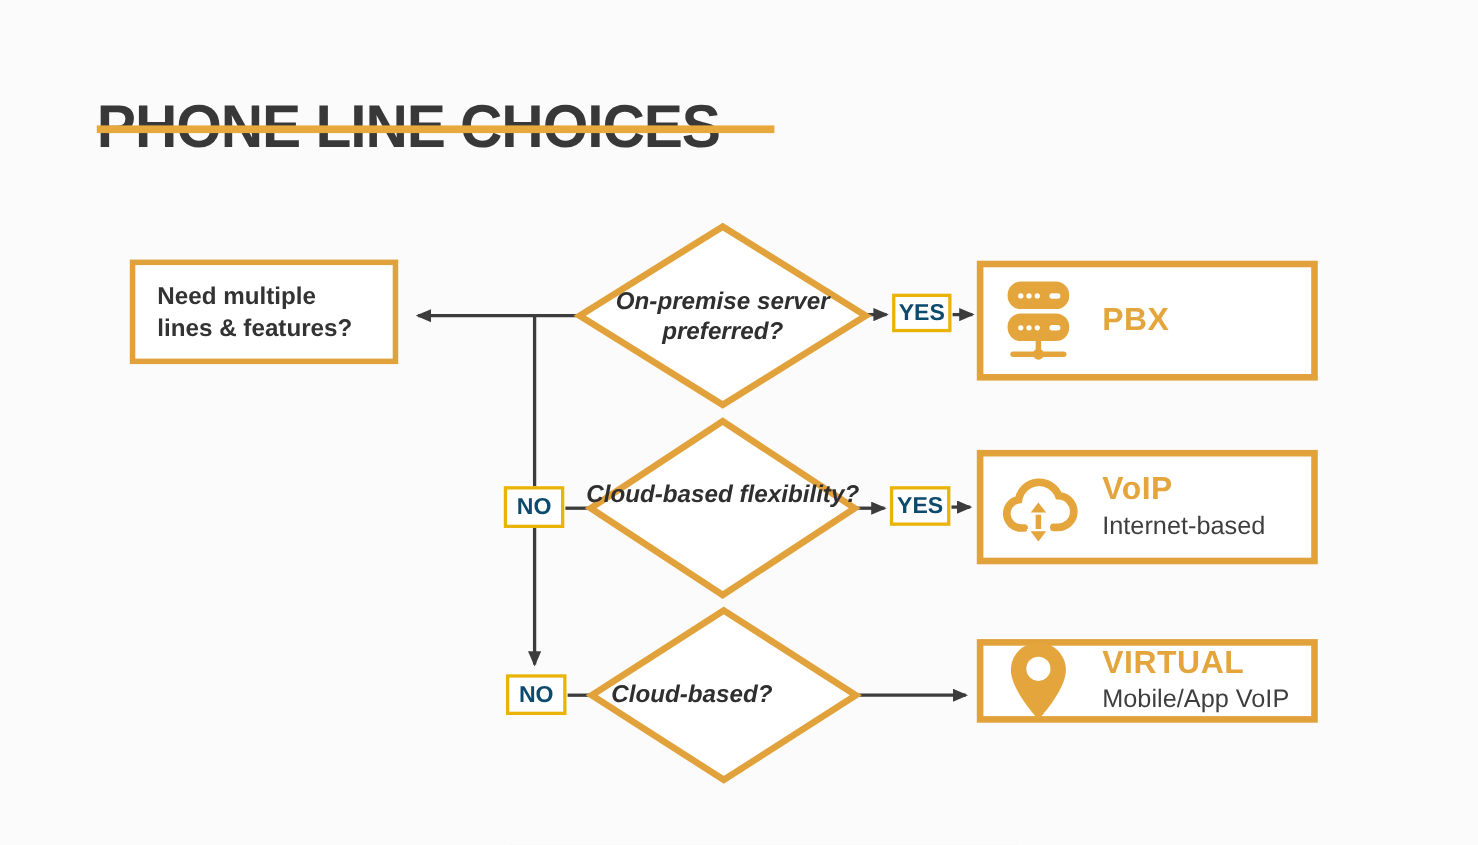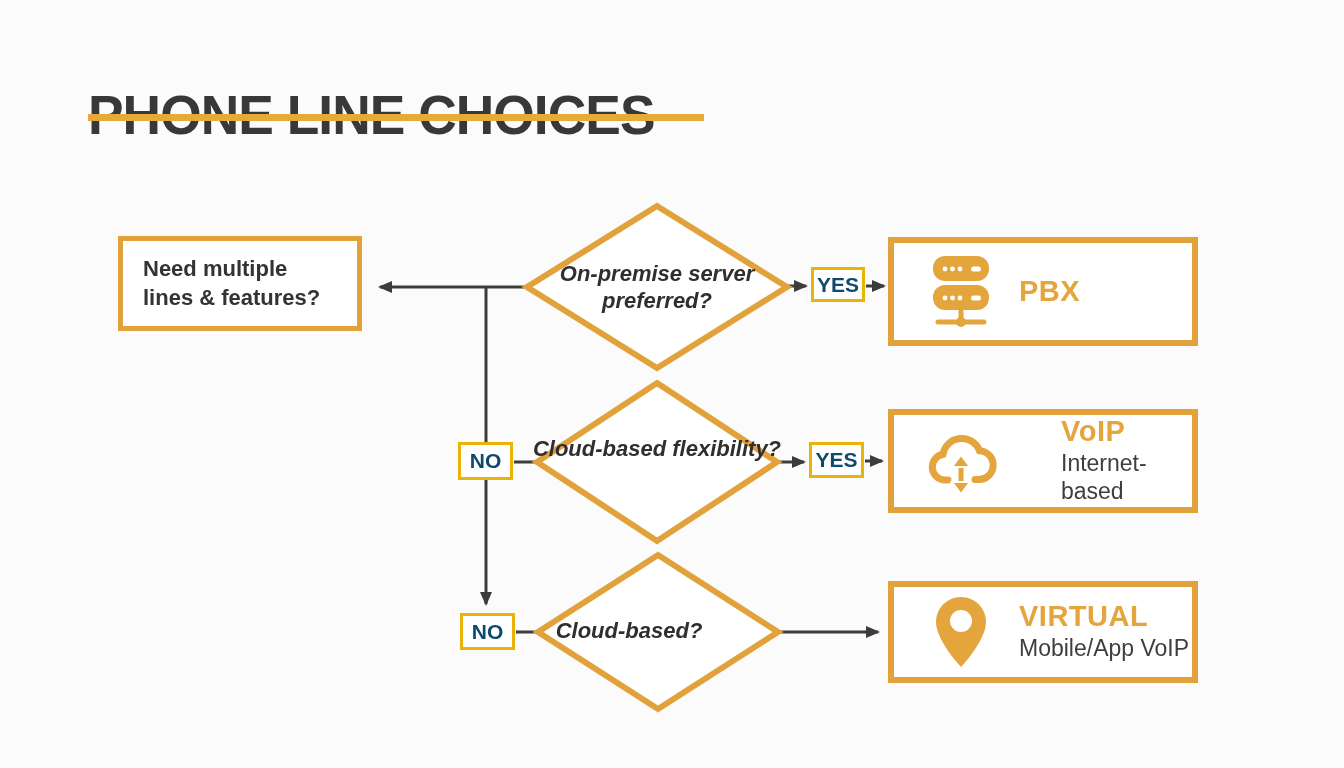--- a/index.html
+++ b/index.html
@@ -102,26 +102,26 @@
   
   .result-box {
     position: absolute;
     left: 888px;
     width: 310px;
     box-sizing: border-box;
     border: 6px solid #e2a23b;
     background: #ffffff;
     display: flex;
     align-items: center;
-    padding-left: 29px;
+    padding-left: 12px;
     z-index: 2;
   }
   .rb-1 { top: 237px; height: 109px; }
-  .rb-2 { top: 409px; height: 104px; gap: 42px; }
-  .rb-3 { top: 581px; height: 102px; }
+  .rb-2 { top: 409px; height: 104px; }
+  .rb-3 { top: 581px; height: 76px; }
   .result-icon {
     width: 76px;
     display: flex;
     align-items: center;
     justify-content: center;
     flex: 0 0 auto;
   }
   .result-text { margin-left: 20px; }
   .result-name {
     font-size: 29px;

